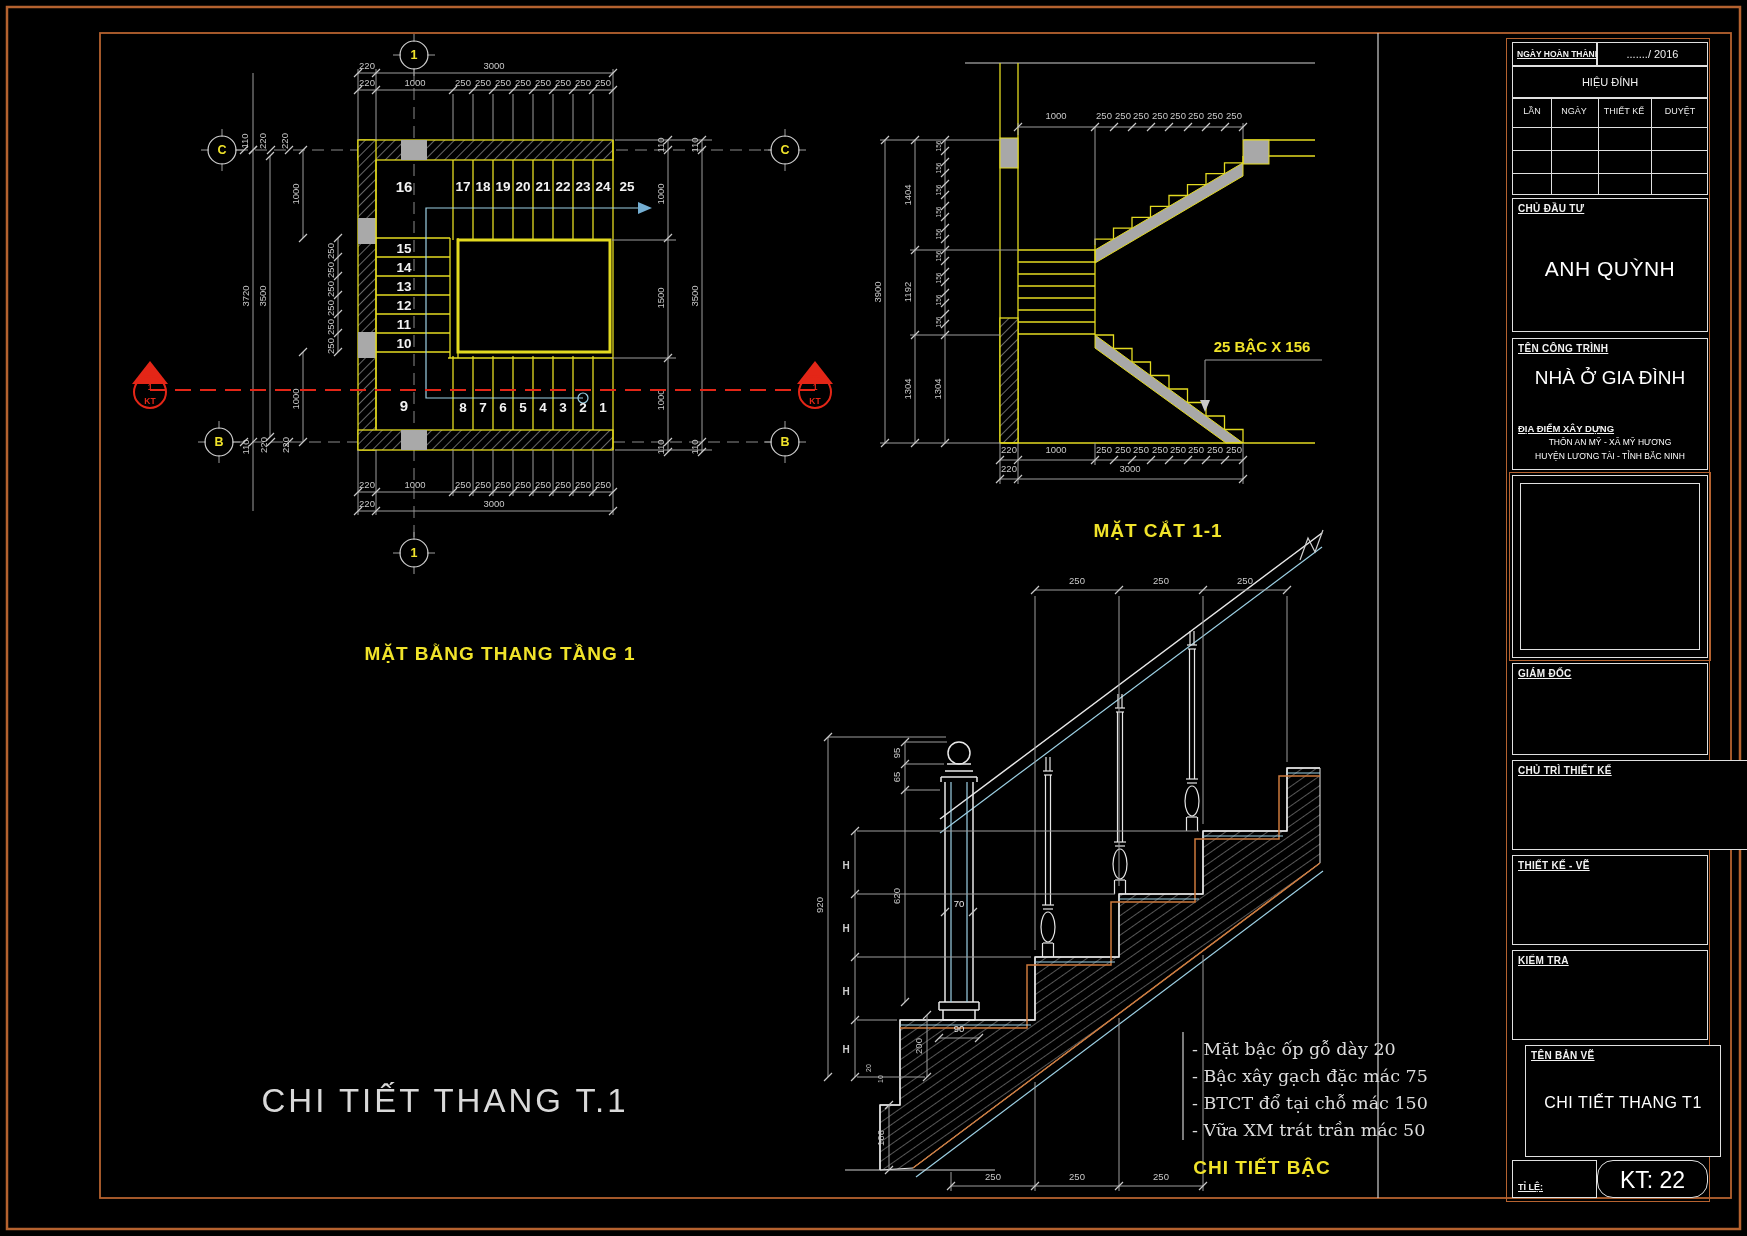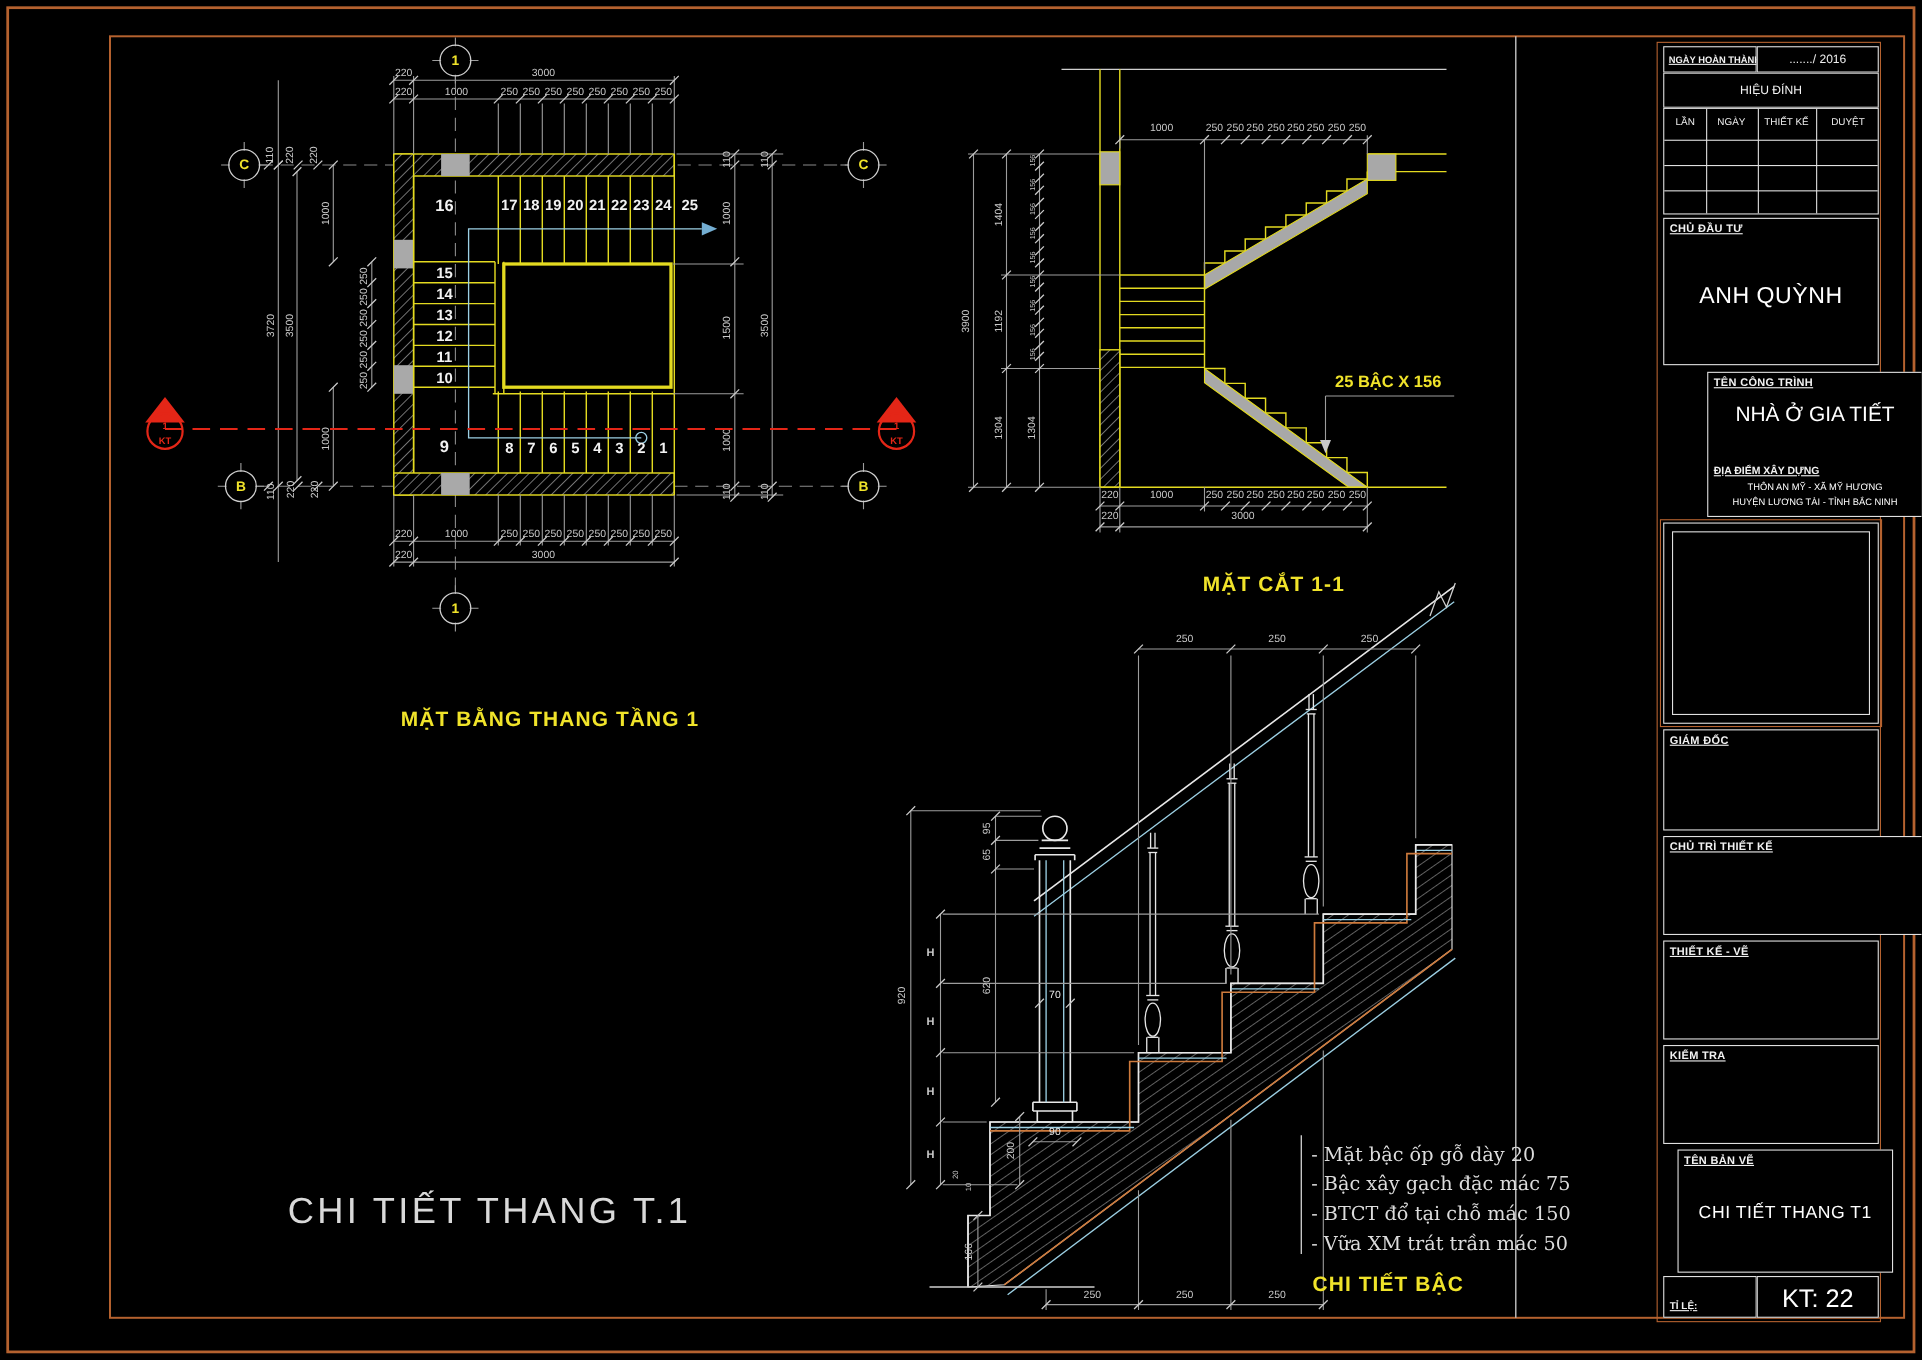--- a/index.html
+++ b/index.html
@@ -400,23 +400,23 @@
     <span class="cellhdr" style="left:61px;">NGÀY</span>
     <span class="cellhdr" style="left:111px;">THIẾT KẾ</span>
     <span class="cellhdr" style="left:167px;">DUYỆT</span>
   </div>
 
   <div class="tbk" style="left:1512px;top:198px;width:196px;height:134px;">
     <span class="lbl">CHỦ ĐẦU TƯ</span>
     <span class="ctr" style="top:58px;font-size:21px;letter-spacing:.5px;">ANH QUỲNH</span>
   </div>
 
-  <div class="tbk" style="left:1512px;top:338px;width:196px;height:132px;margin-left:40px;">
+  <div class="tbk" style="left:1512px;top:338px;width:196px;height:132px;">
     <span class="lbl">TÊN CÔNG TRÌNH</span>
-    <span class="ctr" style="top:28px;font-size:19px;">NHÀ Ở GIA TIẾT</span>
+    <span class="ctr" style="top:28px;font-size:19px;">NHÀ Ở GIA ĐÌNH</span>
     <span style="position:absolute;top:84px;left:5px;font-size:9.5px;font-weight:bold;color:#f2f2f2;text-decoration:underline;white-space:nowrap;">ĐỊA ĐIỂM XÂY DỰNG</span>
     <span class="ctr" style="top:98px;font-size:8.5px;">THÔN AN MỸ - XÃ MỸ HƯƠNG</span>
     <span class="ctr" style="top:112px;font-size:8.5px;">HUYỆN LƯƠNG TÀI - TỈNH BẮC NINH</span>
   </div>
 
   <div class="tbk" style="left:1512px;top:475px;width:196px;height:183px;outline:1.5px solid #b5622f;outline-offset:2px;">
     <div style="position:absolute;left:7px;top:7px;right:7px;bottom:7px;border:1px solid #e0e0e0;"></div>
   </div>
 
   <div class="tbk" style="left:1512px;top:663px;width:196px;height:92px;">
@@ -433,18 +433,18 @@
   </div>
 
   <div class="tbk" style="left:1512px;top:1045px;width:196px;height:112px;margin-left:13px;">
     <span class="lbl">TÊN BẢN VẼ</span>
     <span class="ctr" style="top:48px;font-size:16px;letter-spacing:.5px;">CHI TIẾT THANG T1</span>
   </div>
 
   <div class="tbk" style="left:1512px;top:1160px;width:85px;height:38px;">
     <span style="position:absolute;bottom:5px;left:5px;font-size:9px;font-weight:bold;color:#f2f2f2;text-decoration:underline;">TỈ LỆ:</span>
   </div>
-  <div class="tbk" style="left:1597px;top:1160px;width:111px;height:38px;">
+  <div class="tbk" style="left:1597px;top:1160px;width:111px;height:38px;border-radius:16px;">
     <span class="ctr" style="top:6px;font-size:23px;">KT: 22</span>
   </div>
 </div>
 
 </div>
 
 </body></html>

